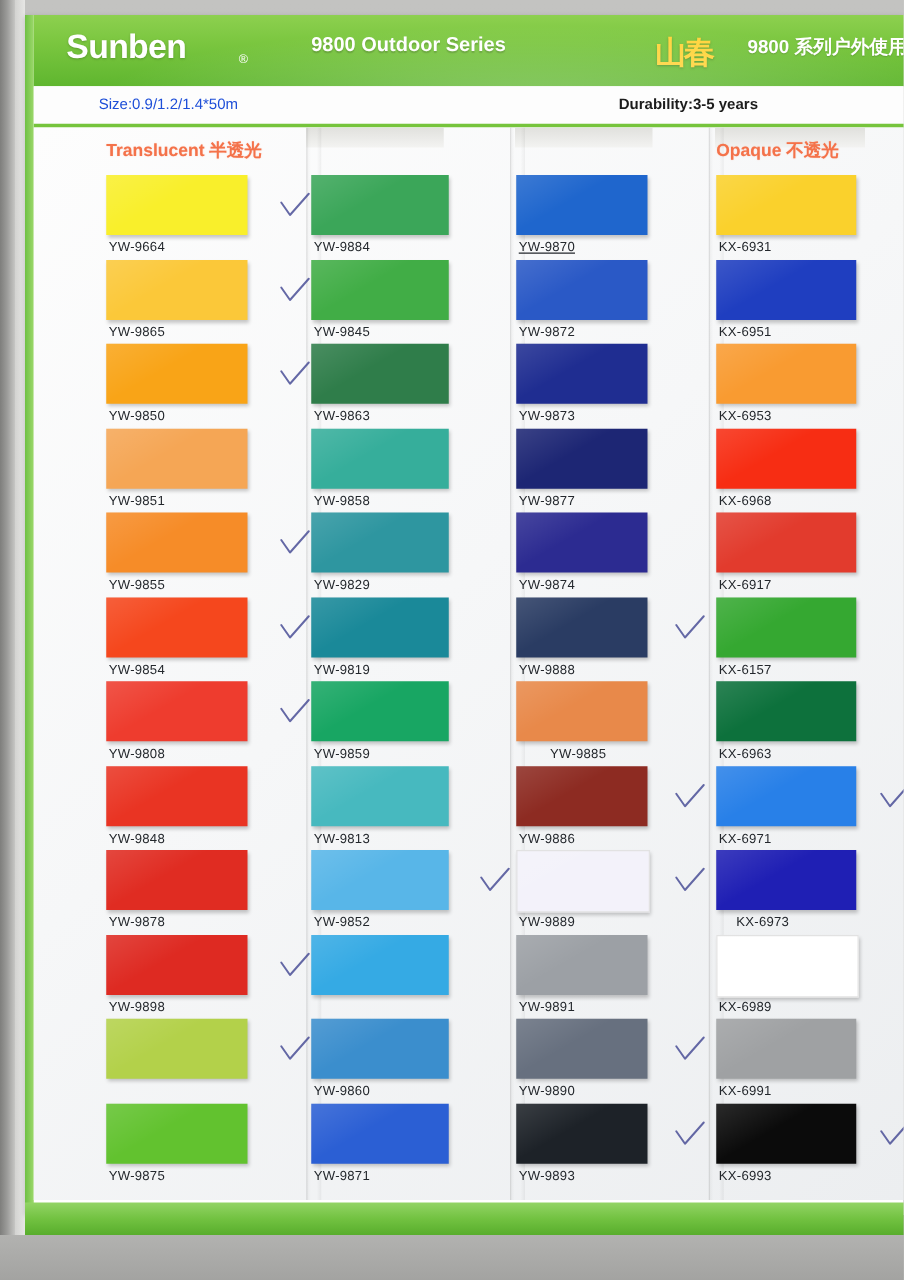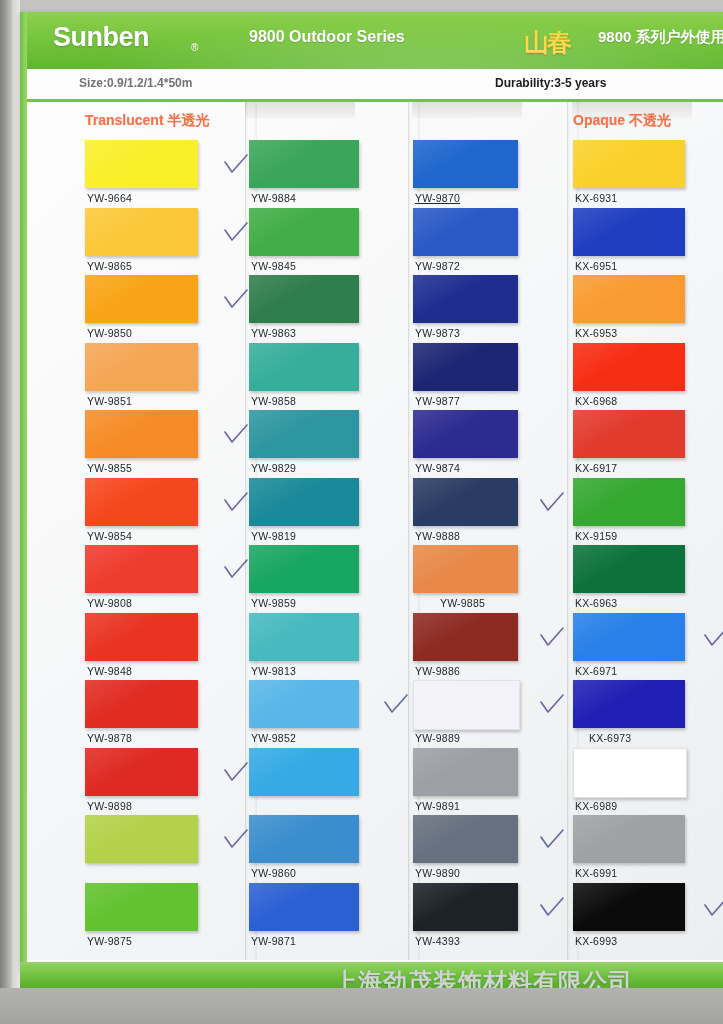--- a/index.html
+++ b/index.html
@@ -77,21 +77,21 @@
   }
 
   
   .inforow{
     position:absolute;left:27px;top:69px;width:696px;height:30px;
     background:#fdfdfd;
     border-bottom:3px solid #76c43c;
   }
   .info-size{
     position:absolute;left:52px;top:7px;
-    font-size:12px;color:#737373;font-weight:bold;
+    font-size:12px;color:#1d4ed8;font-weight:normal;
     white-space:nowrap;
   }
   .info-dur{
     position:absolute;left:468px;top:7px;
     font-size:12px;color:#1c1c1c;font-weight:bold;
     white-space:nowrap;
   }
 
   
   .board{
@@ -306,21 +306,21 @@
         <div class="lbl" style="top: 495px; margin-left: 25px;">YW-9885</div>
         <div class="sw" title="YW-9886" style="top: 510.5px; width: 105px; height: 48px; background: rgb(141, 43, 34);"></div>
         <div class="lbl" style="top: 562.5px;">YW-9886</div>
         <div class="sw" title="YW-9889" style="top: 578px; width: 105px; height: 48px; background: rgb(243, 242, 250); border: 1px solid rgb(226, 226, 226);"></div>
         <div class="lbl" style="top: 630px;">YW-9889</div>
         <div class="sw" title="YW-9891" style="top: 645.5px; width: 105px; height: 48px; background: rgb(156, 160, 165);"></div>
         <div class="lbl" style="top: 697.5px;">YW-9891</div>
         <div class="sw" title="YW-9890" style="top: 713px; width: 105px; height: 48px; background: rgb(103, 112, 127);"></div>
         <div class="lbl" style="top: 765px;">YW-9890</div>
         <div class="sw" title="YW-9893" style="top: 780.5px; width: 105px; height: 48px; background: rgb(29, 34, 40);"></div>
-        <div class="lbl" style="top: 832.5px;">YW-4393</div>
+        <div class="lbl" style="top: 832.5px;">YW-9893</div>
       </div>
       <div class="chk" style="left: 512px; top: 388.5px;">
         <svg viewBox="0 0 26 22" xmlns="http://www.w3.org/2000/svg">
           <path d="M2 9 L9 19 L24 2" fill="none" stroke="#4a4f96" stroke-width="1.6" stroke-linecap="round" stroke-linejoin="round" opacity="0.85"></path>
         </svg>
       </div>
       <div class="chk" style="left: 512px; top: 523.5px;">
         <svg viewBox="0 0 26 22" xmlns="http://www.w3.org/2000/svg">
           <path d="M2 9 L9 19 L24 2" fill="none" stroke="#4a4f96" stroke-width="1.6" stroke-linecap="round" stroke-linejoin="round" opacity="0.85"></path>
         </svg>
@@ -346,21 +346,21 @@
         <div class="lbl" style="top: 90px;">KX-6931</div>
         <div class="sw" title="KX-6951" style="top: 105.5px; width: 112px; height: 48px; background: rgb(31, 62, 192);"></div>
         <div class="lbl" style="top: 157.5px;">KX-6951</div>
         <div class="sw" title="KX-6953" style="top: 173px; width: 112px; height: 48px; background: rgb(249, 155, 49);"></div>
         <div class="lbl" style="top: 225px;">KX-6953</div>
         <div class="sw" title="KX-6968" style="top: 240.5px; width: 112px; height: 48px; background: rgb(247, 45, 19);"></div>
         <div class="lbl" style="top: 292.5px;">KX-6968</div>
         <div class="sw" title="KX-6917" style="top: 308px; width: 112px; height: 48px; background: rgb(226, 59, 45);"></div>
         <div class="lbl" style="top: 360px;">KX-6917</div>
         <div class="sw" title="KX-6984" style="top: 375.5px; width: 112px; height: 48px; background: rgb(53, 168, 49);"></div>
-        <div class="lbl" style="top: 427.5px;">KX-9159</div>
+        <div class="lbl" style="top: 427.5px;">KX-6157</div>
         <div class="sw" title="KX-6963" style="top: 443px; width: 112px; height: 48px; background: rgb(13, 113, 60);"></div>
         <div class="lbl" style="top: 495px;">KX-6963</div>
         <div class="sw" title="KX-6971" style="top: 510.5px; width: 112px; height: 48px; background: rgb(40, 128, 232);"></div>
         <div class="lbl" style="top: 562.5px;">KX-6971</div>
         <div class="sw" title="KX-6973" style="top: 578px; width: 112px; height: 48px; background: rgb(31, 31, 180);"></div>
         <div class="lbl" style="top: 630px; padding-left: 14px;">KX-6973</div>
         <div class="sw" title="KX-6989" style="top: 645.5px; width: 112px; height: 48px; background: rgb(255, 255, 255); border: 1px solid rgb(226, 226, 226);"></div>
         <div class="lbl" style="top: 697.5px;">KX-6989</div>
         <div class="sw" title="KX-6991" style="top: 713px; width: 112px; height: 48px; background: rgb(159, 161, 163);"></div>
         <div class="lbl" style="top: 765px;">KX-6991</div>
@@ -373,16 +373,15 @@
         </svg>
       </div>
       <div class="chk" style="left: 676px; top: 793.5px;">
         <svg viewBox="0 0 26 22" xmlns="http://www.w3.org/2000/svg">
           <path d="M2 9 L9 19 L24 2" fill="none" stroke="#4a4f96" stroke-width="1.6" stroke-linecap="round" stroke-linejoin="round" opacity="0.85"></path>
         </svg>
       </div>
     </div>
 
   <div class="footbar"></div>
-  <div class="company">上海劲茂装饰材料有限公司</div>
   <div class="bottomgray"></div>
 
 </div>
 
 </body></html>

